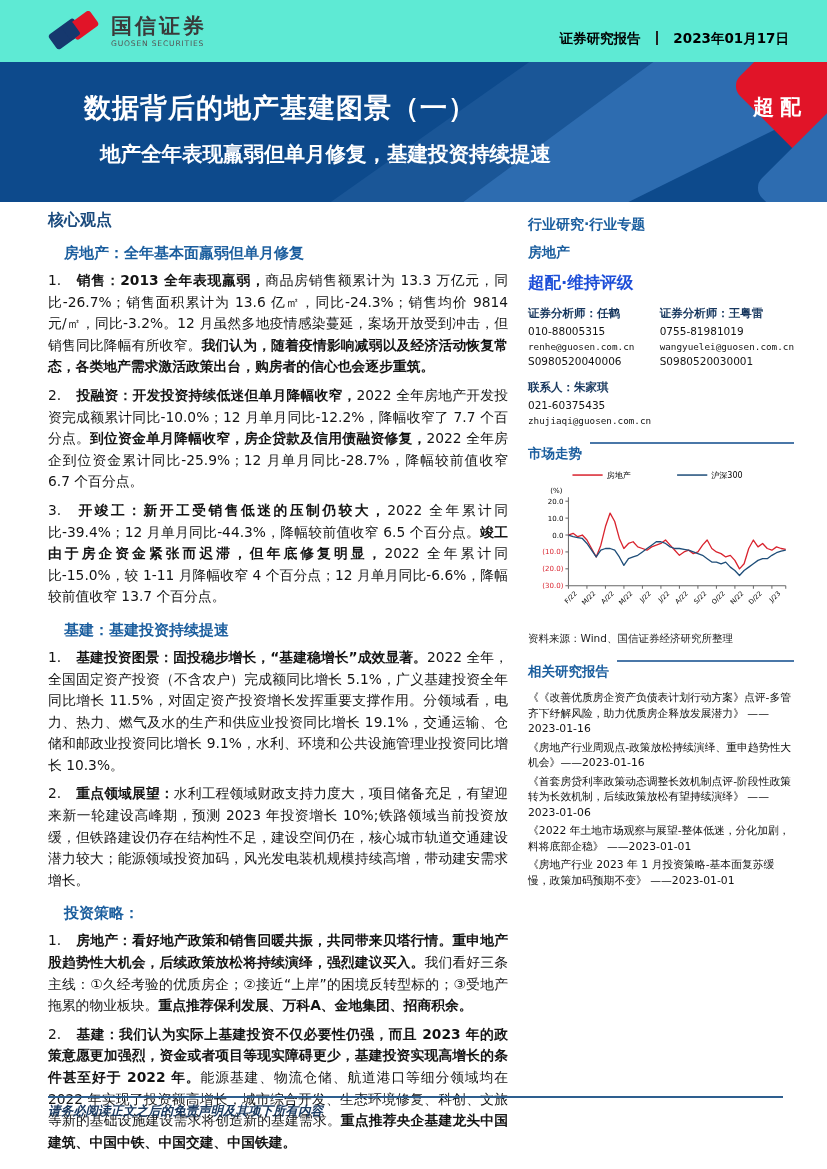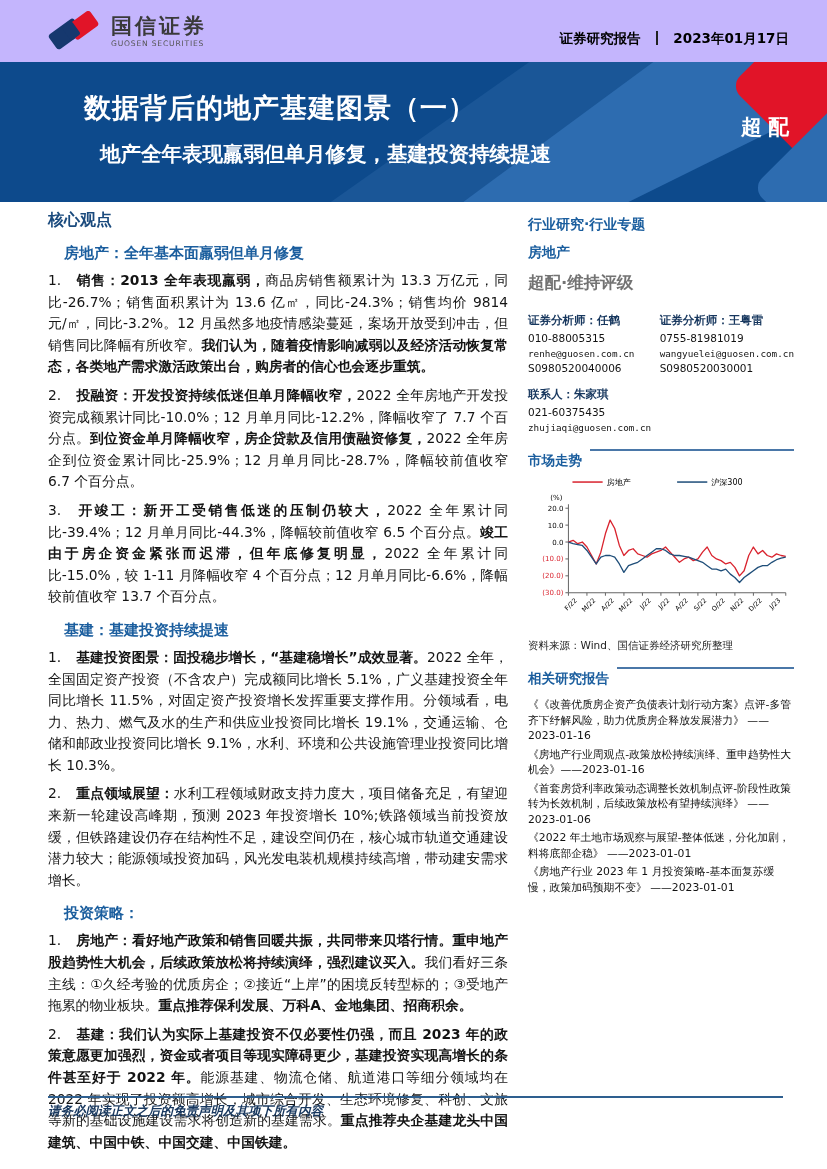--- a/index.html
+++ b/index.html
@@ -1,48 +1,48 @@
 <!DOCTYPE html>
 <html><head>
 <meta charset="utf-8">
 <style>
   html,body{margin:0;padding:0;}
   body{
     width:827px;height:1169px;position:relative;background:#fff;overflow:hidden;
     font-family:"DejaVu Sans","Liberation Sans",sans-serif;color:#141414;
   }
   
-  .hdr{position:absolute;top:0;left:0;right:0;height:62px;background:#c4b5fd;}
+  .hdr{position:absolute;top:0;left:0;right:0;height:62px;background:#5eead4;}
   .logo{position:absolute;left:46px;top:11px;display:flex;align-items:center;gap:9px;}
   .logo svg{width:56px;height:40px;}
   .brand-cn{font-size:21px;font-weight:bold;color:#3a3a3a;letter-spacing:3px;line-height:24px;}
   .brand-en{font-size:7.6px;color:#555;letter-spacing:.8px;margin-top:1px;}
   .meta{position:absolute;right:38px;top:30px;font-size:13.5px;font-weight:bold;color:#000;}
   .vbar{display:inline-block;width:1.5px;height:14px;background:#222;margin:0 11px;vertical-align:-2px;}
   
   .banner{position:absolute;top:62px;left:0;width:827px;height:140px;background:#0d4a8c;overflow:hidden;}
   .band{position:absolute;inset:0;}
   .band-b{background:#1a5697;clip-path:polygon(40% 100%,64% 0,80% 0,56% 100%);}
   .band-a{background:#2d6cb0;clip-path:polygon(56% 100%,79% 0,100% 0,100% 30%,76% 100%);}
   .ribbon{position:absolute;width:120px;height:120px;right:-48px;top:-36px;background:#e11428;transform:rotate(45deg);border-radius:14px;z-index:3;}
   .band-c{position:absolute;inset:auto;width:120px;height:120px;right:-70px;top:66px;background:#2d6cb0;transform:rotate(45deg);border-radius:14px;z-index:4;}
-  .badge{position:absolute;right:32px;top:31px;z-index:5;font-size:21px;font-weight:bold;color:#fff;letter-spacing:6px;margin-top:20px;}
+  .badge{position:absolute;right:20px;top:31px;z-index:5;font-size:21px;font-weight:bold;color:#fff;letter-spacing:6px;}
   .b-title{position:absolute;left:84px;top:28px;z-index:5;margin:0;font-size:27px;font-weight:bold;color:#fff;letter-spacing:1px;}
   .b-sub{position:absolute;left:100px;top:78px;z-index:5;margin:0;font-size:20.5px;font-weight:bold;color:#fff;text-align:center;}
   
   .core{position:absolute;left:48px;top:210px;width:460px;}
   .core-title{margin:0 0 4px;font-size:16px;font-weight:bold;color:#1a4a7d;}
   .sec-heading{font-size:15px;font-weight:bold;color:#1b5e9e;margin:13px 16px 3px;}
   .body-para{font-size:13.8px;line-height:21.6px;text-align:justify;margin:7px 0;color:#141414;}
   .num{margin-right:15px;}
   .b{font-weight:bold;}
   
   .sidebar{position:absolute;left:528px;top:216px;width:266px;}
   .side-cat{font-size:14px;font-weight:bold;color:#1b5e9e;margin-bottom:10px;}
-  .side-rating{font-size:16.5px;font-weight:bold;color:#737373;margin:2px 0 19px;}
+  .side-rating{font-size:16.5px;font-weight:bold;color:#1d4ed8;margin:2px 0 12px;}
   .analysts{display:grid;grid-template-columns:1fr 1fr;column-gap:4px;row-gap:11px;}
   .a-role{font-size:11.5px;font-weight:bold;color:#17375e;margin-bottom:3px;}
   .a-line{font-size:10.5px;color:#111;line-height:15px;}
   .a-email{font-size:9.3px;font-family:"DejaVu Sans Mono","Liberation Mono",monospace;color:#111;line-height:15px;white-space:nowrap;}
   .side-block-title{display:flex;align-items:flex-start;margin-top:17px;font-size:13.5px;font-weight:bold;color:#1b5e9e;}
   .rule{flex:1;border-bottom:2px solid #4a77a8;margin-left:8px;transform:translateY(-3px);}
   #trend-svg{width:266px;height:163px;margin-top:4px;display:block;}
   .ax{stroke:#666;stroke-width:1;fill:none;}
   .ytick{font-size:7px;fill:#000;}
   .ytick.neg{fill:#d9232e;}

